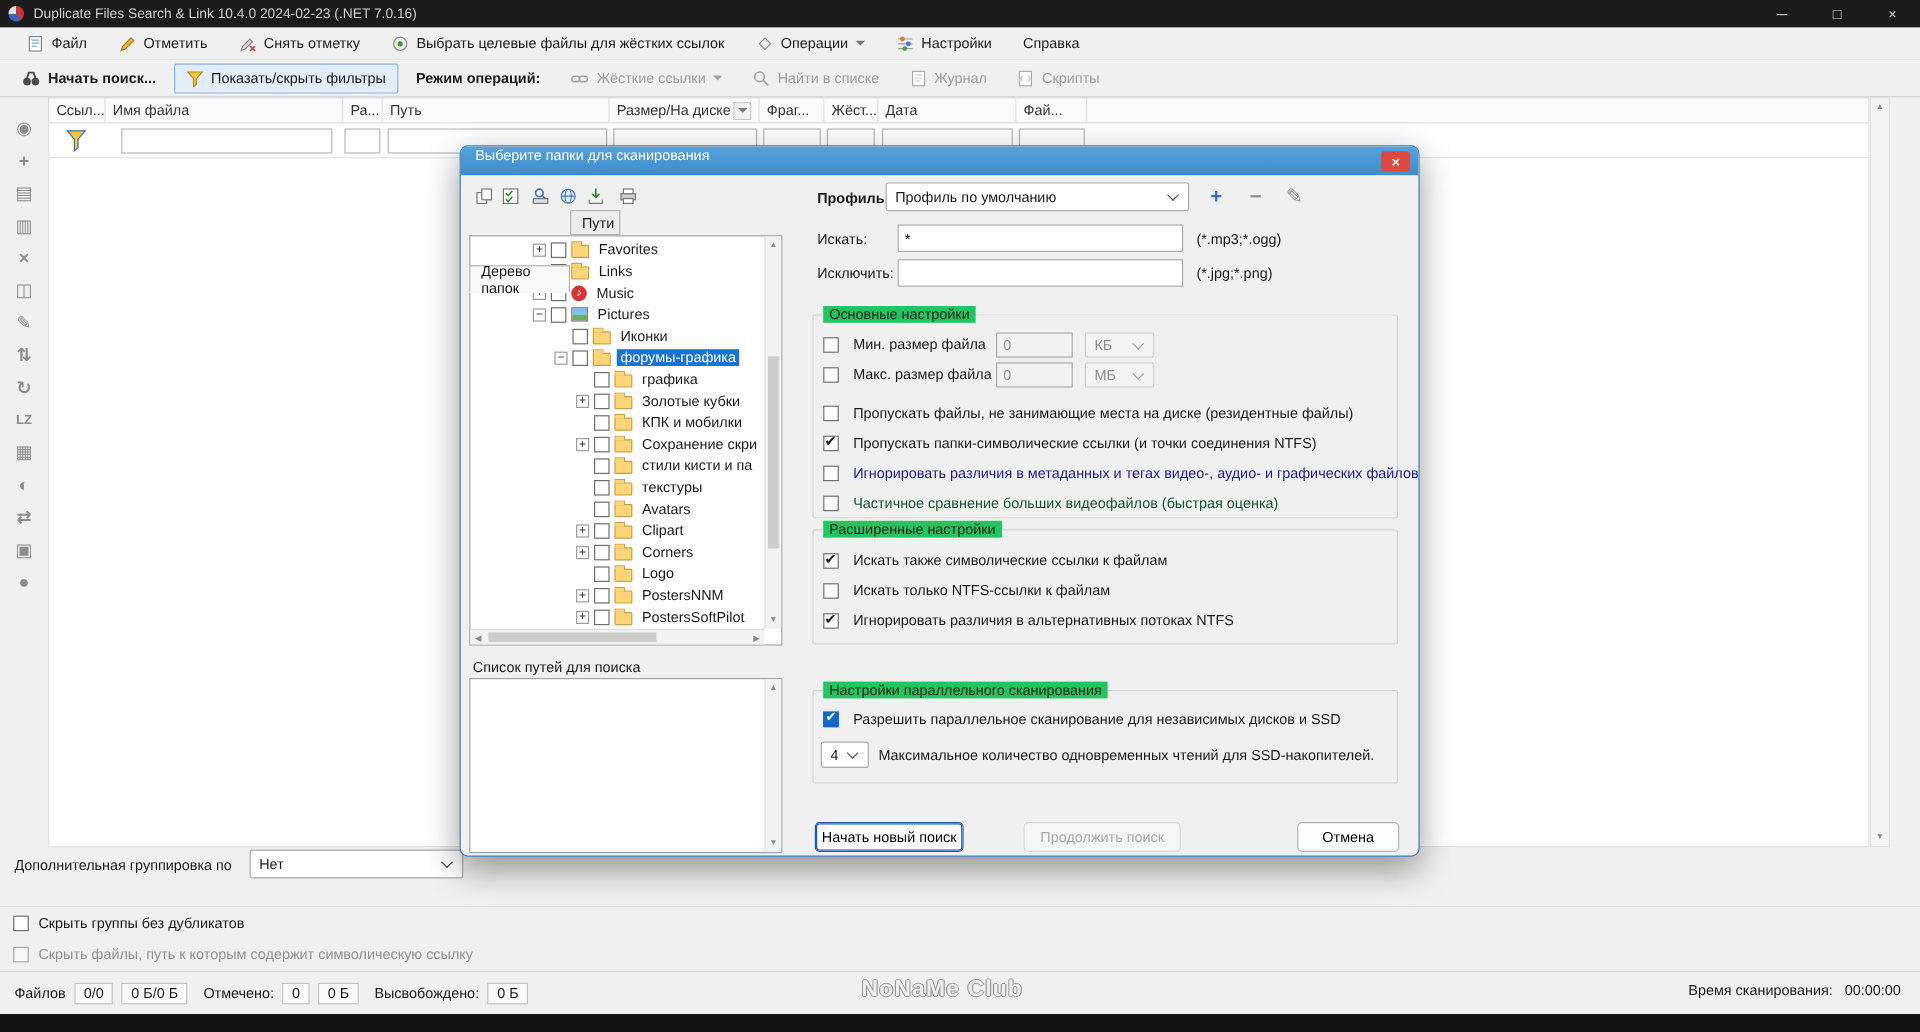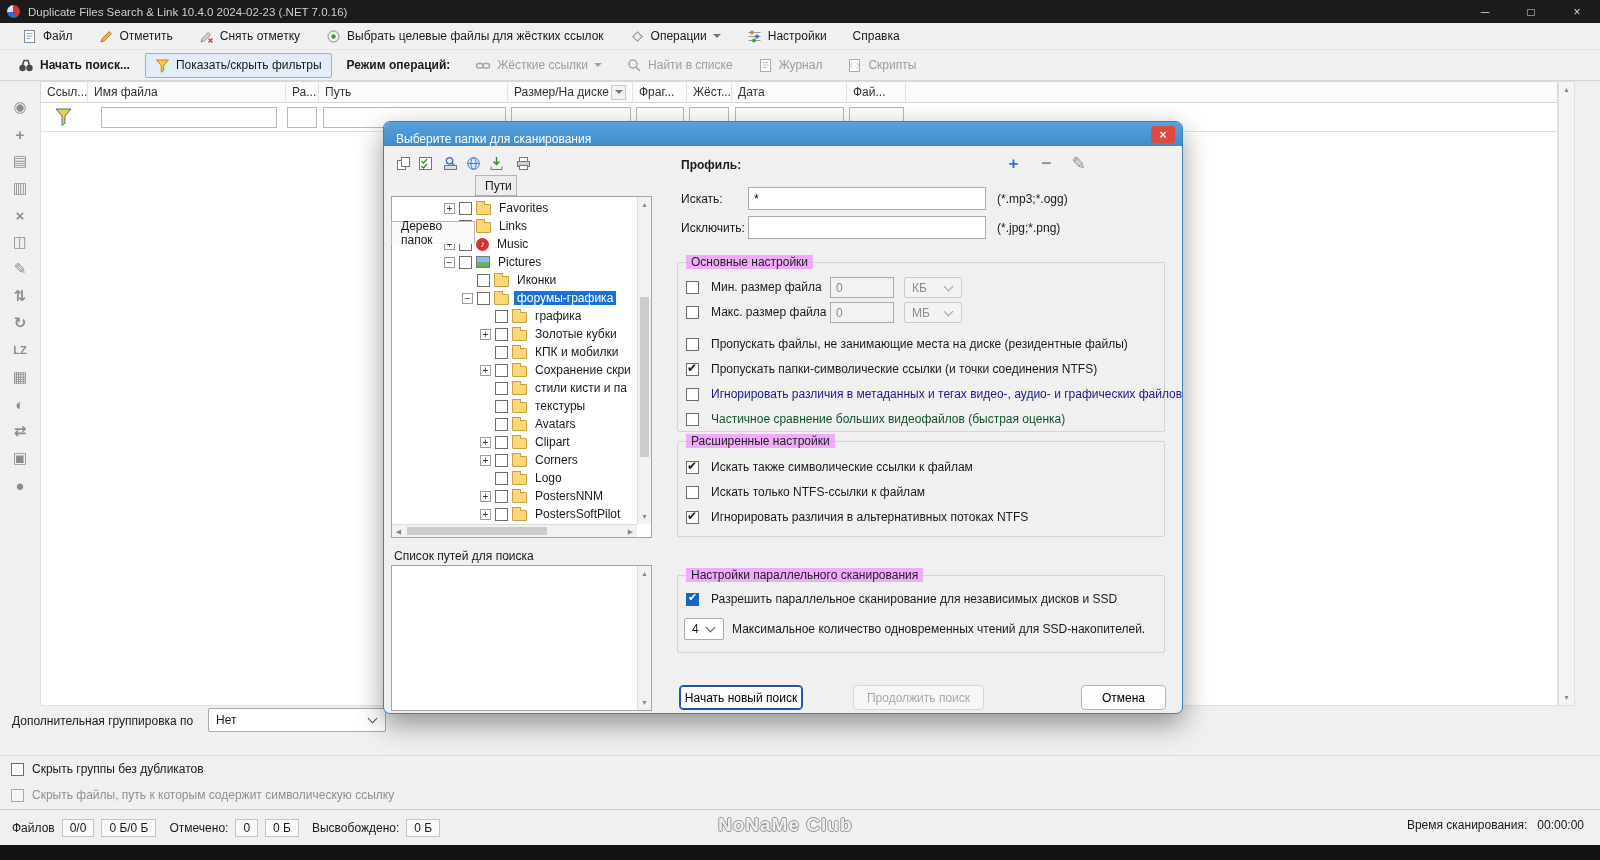--- a/index.html
+++ b/index.html
@@ -78,21 +78,21 @@
   .sunken { border:1px solid #c4c4c4; background:#fafafa; padding:1px 7px; }
   .watermark { position:absolute; left:718px; top:814px; font-size:19px; font-weight:bold; letter-spacing:1px;
                color:#eeeeee; text-shadow:1px 0 0 #999,-1px 0 0 #999,0 1px 0 #999,0 -1px 0 #999; }
   .scan-time { position:absolute; right:16px; top:818px; display:flex; gap:10px; }
   .bottom-strip { position:absolute; left:0; right:0; top:845px; height:15px; background:#121212; }
 
   
   .dialog { position:absolute; left:383px; top:121px; width:800px; height:593px; background:#f0f0f0;
             border:1px solid #3f7fb9; border-radius:7px; box-shadow:0 10px 28px rgba(0,0,0,.4); overflow:hidden; }
   .dlg-title { position:absolute; left:0; top:0; right:0; height:24px;
-               background:linear-gradient(#56a2dc,#3e8ccb); color:#fff; display:flex; align-items:flex-end;
+               background:linear-gradient(#56a2dc,#3e8ccb); color:#fff; display:flex; align-items:flex-start;
                padding-left:12px; font-size:12px; }
   .dlg-close { position:absolute; right:7px; top:4px; width:24px; height:17px; background:#dd4a42; border-radius:3px;
                color:#fff; font-size:12px; font-weight:bold; display:flex; align-items:center; justify-content:center; }
   .dtb { position:absolute; top:30px; width:22px; height:22px; display:flex; align-items:center; justify-content:center; }
   .dtab { position:absolute; top:53px; height:21px; padding:0 9px; display:flex; align-items:center;
           background:#ececec; border:1px solid #b5b5b5; font-size:12px; }
   .dtab.active { background:#fafafa; height:23px; top:51px; border-bottom-color:#fafafa; z-index:3;margin-top:48px; }
   .tree-panel { position:absolute; left:7px; top:74px; width:261px; height:342px; background:#fff; border:1px solid #a3a3a3; }
   .tree-rows { position:absolute; left:1px; top:2px; right:15px; bottom:14px; overflow:hidden; }
   .trow { height:18px; display:flex; align-items:center; white-space:nowrap; }
@@ -117,21 +117,21 @@
   .htrack { position:absolute; left:0; right:14px; bottom:0; height:13px; background:#f2f2f2; border-top:1px solid #ddd; }
   .hthumb { position:absolute; top:2px; bottom:2px; background:#cccccc; }
   .paths-label { position:absolute; left:10px; top:427px; }
   .paths-list { position:absolute; left:7px; top:443px; width:261px; height:146px; background:#fff; border:1px solid #a3a3a3; }
 
   .dlg-label { position:absolute; white-space:nowrap; }
   .dlg-input { position:absolute; border:1px solid #ababab; background:#fff; font:inherit; padding:0 5px; }
   .flat-btn { position:absolute; width:27px; height:25px; display:flex; align-items:center; justify-content:center;
               font-size:17px; }
   .groupbox { position:absolute; border:1px solid #d4d4d4; border-radius:2px; }
-  .gb-title { position:absolute; top:-8px; left:8px; background:#f0abfc; padding:0 5px; color:#222; }
+  .gb-title { position:absolute; top:-8px; left:8px; background:#22c55e; padding:0 5px; color:#222; }
   .opt { position:absolute; display:flex; align-items:center; gap:12px; white-space:nowrap; }
   .opt.navy span { color:#1a1a8e; }
   .opt.green span { color:#14532d; }
   .dbtn { position:absolute; height:25px; background:#fdfdfd; border:1px solid #b5b5b5; border-radius:4px;
           display:flex; align-items:center; justify-content:center; font:inherit; }
   .dbtn.focus { border:1px solid #2456a8; box-shadow:inset 0 0 0 1px #2456a8; }
   .dbtn.disabled { color:#a8a8a8; background:#f6f6f6; border-color:#d7d7d7;margin-left:32px; }
 
   svg { display:block; }
 </style>
@@ -607,20 +607,23 @@
 
     <span class="paths-label">Список путей для поиска</span>
     <div class="paths-list">
       <div class="vtrack full">
         <div class="scroll-arrow" style="top:0;">▲</div>
         <div class="scroll-arrow" style="bottom:0;">▼</div>
       </div>
     </div>
 
     <span class="dlg-label" style="left:297px; top:36px; font-weight:bold;">Профиль:</span>
+    <div class="combo" style="position:absolute; left:354px; top:30px; width:253px; height:24px;">
+        <span>Профиль по умолчанию</span>
+      </div>
     <div class="flat-btn" style="left:616px; top:29px; color:#2f6fd0; font-weight:bold;">+</div>
     <div class="flat-btn" style="left:649px; top:29px; color:#8f8f8f; font-weight:bold;">−</div>
     <div class="flat-btn" style="left:681px; top:29px; color:#8f8f8f;">✎</div>
 
     <span class="dlg-label" style="left:297px; top:70px;">Искать:</span>
     <input class="dlg-input" style="left: 364px; top: 65px; width: 238px; height: 23px;" value="*">
     <span class="dlg-label" style="left:613px; top:70px;">(*.mp3;*.ogg)</span>
     <span class="dlg-label" style="left:297px; top:99px;">Исключить:</span>
     <input class="dlg-input" style="left: 364px; top: 94px; width: 238px; height: 23px;" value="">
     <span class="dlg-label" style="left:613px; top:99px;">(*.jpg;*.png)</span>

